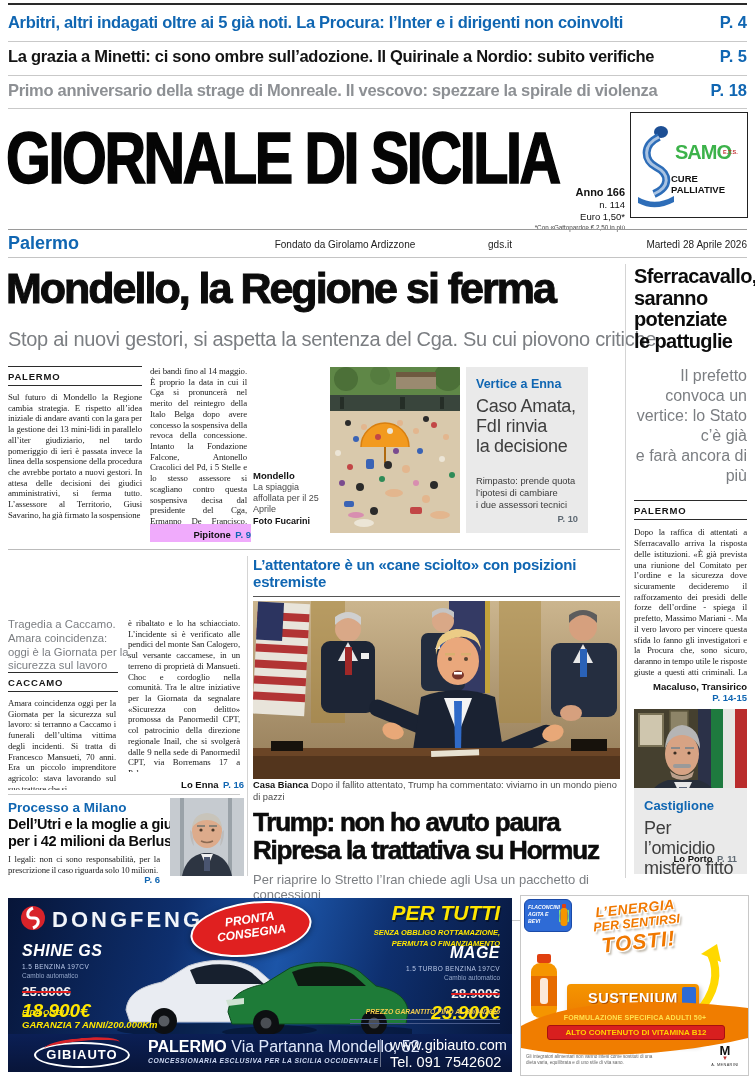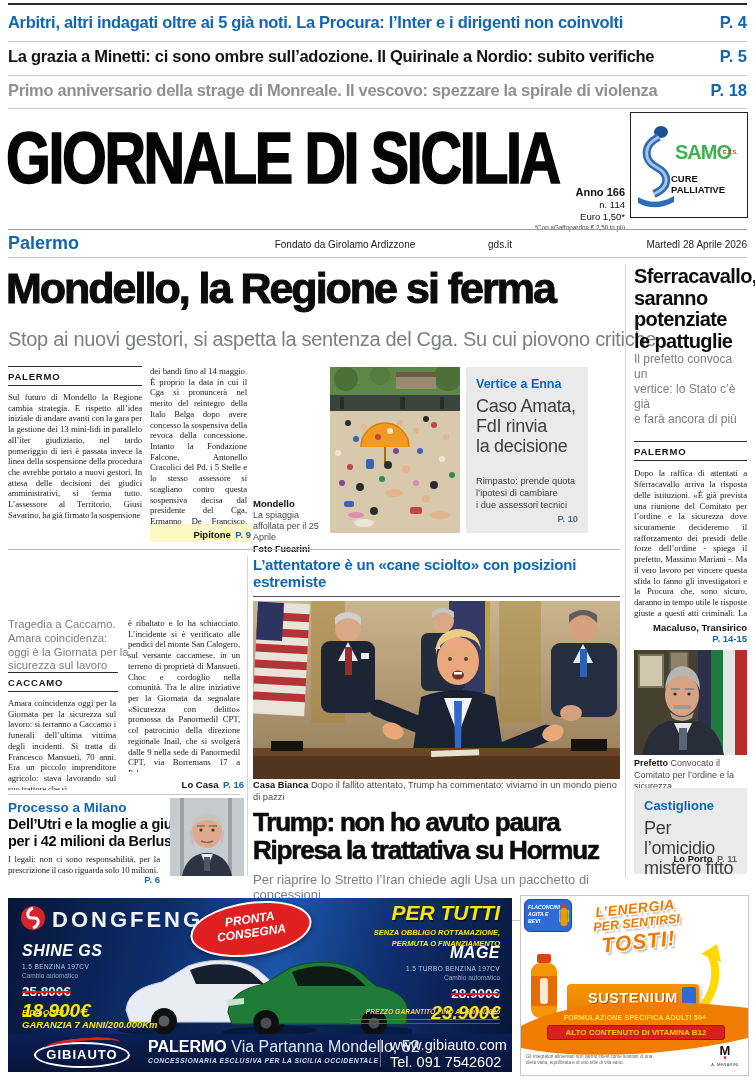--- a/index.html
+++ b/index.html
@@ -88,27 +88,27 @@
   <div class="abs" style="left:0;top:258px;width:625px;height:295px;">
     <div class="abs hl" style="left:6px;top:8px;font-size:43px;letter-spacing:-2px;-webkit-text-stroke:1px #0c0c0c;white-space:nowrap;">Mondello, la Regione si ferma</div>
     <div class="abs deck" style="left:8px;top:70px;font-size:20px;letter-spacing:-.3px;white-space:nowrap;">Stop ai nuovi gestori, si aspetta la sentenza del Cga. Su cui piovono critiche</div>
 
     <div class="abs" style="left:8px;top:108px;width:134px;">
       <div class="kicker-bar">PALERMO</div>
       <div class="serif" style="margin-top:6px;height:150px;overflow:hidden;">Sul futuro di Mondello la Regione cambia strategia. E rispetto all’idea iniziale di andare avanti con la gara per la gestione dei 13 mini-lidi in parallelo all’iter giudiziario, nel tardo pomeriggio di ieri è passata invece la linea della sospensione della procedura che avrebbe portato a nuovi gestori. In attesa delle decisioni dei giudici amministrativi, si ferma tutto. L’assessore al Territorio, Giusi Savarino, ha già firmato la sospensione</div>
     </div>
 
     <div class="abs serif" style="left:150px;top:108px;width:97px;height:162px;overflow:hidden;">dei bandi fino al 14 maggio. È proprio la data in cui il Cga si pronuncerà nel merito del reintegro della Italo Belga dopo avere concesso la sospensiva della revoca della concessione. Intanto la Fondazione Falcone, Antonello Cracolici del Pd, i 5 Stelle e lo stesso assessore si scagliano contro questa sospensiva decisa dal presidente del Cga, Ermanno De Francisco. Critiche politiche legate anche all’interdittiva antimafia che è stata alla base della revoca. Ma l’Italo-Belga si difende pure su questo punto.</div>
-    <div class="abs" style="left:150px;top:266px;width:97px;text-align:right;background:#fef9c3;padding-left:4px;">
+    <div class="abs" style="left:150px;top:266px;width:97px;text-align:right;background:#f0abfc;padding-left:4px;">
       <span class="byline">Pipitone</span>
       <span class="pageref" style="font-size:9.5px;">P. 9</span>
     </div>
 
     <div class="abs caption" style="left:253px;top:212px;width:68px;">
-      <div class="lbl" style="font-size:9.5px;margin-top:28px;">Mondello</div>
+      <div class="lbl" style="font-size:9.5px;">Mondello</div>
       <div>La spiaggia affollata per il 25 Aprile</div>
       <div class="lbl">Foto Fucarini</div>
     </div>
 
     <div class="abs" style="left:330px;top:109px;width:130px;height:166px;overflow:hidden;">
       <svg width="130" height="166" viewBox="0 0 130 166">
         <rect width="130" height="166" fill="#d9c9ac"></rect>
         <rect width="130" height="30" fill="#5f8747"></rect>
         <circle cx="16" cy="12" r="12" fill="#4c7038"></circle>
           <circle cx="50" cy="8" r="10" fill="#557c3f"></circle>
@@ -187,21 +187,21 @@
     </div>
   </div>
 
   <div class="abs rule-v" style="left:625px;top:264px;height:614px;"></div>
 
   <div class="abs" style="left:634px;top:264px;width:113px;height:512px;">
     <div class="hl preline" style="font-size:20px;letter-spacing:-.6px;line-height:1.08;margin-top:2px;">Sferracavallo,
 saranno
 potenziate
 le pattuglie</div>
-    <div class="deck preline" style="font-size:12px;line-height:1.25;">Il prefetto convoca un
+    <div class="deck preline" style="font-size:16px;line-height:1.25;margin-top:14px;text-align:right;">Il prefetto convoca un
 vertice: lo Stato c’è già
 e farà ancora di più</div>
     <div class="kicker-bar" style="margin-top:14px;">PALERMO</div>
     <div class="serif" style="margin-top:7px;height:152px;overflow:hidden;">Dopo la raffica di attentati a Sferracavallo arriva la risposta delle istituzioni. «È già prevista una riunione del Comitato per l’ordine e la sicurezza dove sicuramente decideremo il rafforzamento dei presidi delle forze dell’ordine - spiega il prefetto, Massimo Mariani -. Ma il vero lavoro per vincere questa sfida lo fanno gli investigatori e la Procura che, sono sicuro, daranno in tempo utile le risposte giuste a questi atti criminali. La prevenzione è importante, ma è decisivo individuare i responsabili». Il Comune ha già predisposto il potenziamento delle pattuglie della polizia municipale.</div>
     <div style="text-align:right;margin-top:2px;">
       <div class="byline">Macaluso, Transirico</div>
       <div class="pageref" style="font-size:9.5px;">P. 14-15</div>
     </div>
 
     <div style="margin-top:6px;width:113px;height:105px;overflow:hidden;">
@@ -244,21 +244,21 @@
 
   <div class="abs rule-h" style="left:8px;top:549px;width:612px;background:#bbb;"></div>
   <div class="abs rule-v" style="left:247px;top:556px;height:320px;"></div>
 
   <div class="abs" style="left:0;top:556px;width:247px;height:238px;">
     <div class="abs deck" style="left:8px;top:62px;width:122px;font-size:11.3px;line-height:1.22;">Tragedia a Caccamo. Amara coincidenza: oggi è la Giornata per la sicurezza sul lavoro</div>
     <div class="abs kicker-bar" style="left:8px;top:116px;width:110px;">CACCAMO</div>
     <div class="abs serif" style="left:8px;top:142px;width:108px;height:92px;overflow:hidden;">Amara coincidenza oggi per la Giornata per la sicurezza sul lavoro: si terranno a Caccamo i funerali dell’ultima vittima degli incidenti. Si tratta di Francesco Mansueti, 70 anni. Era un piccolo imprenditore agricolo: stava lavorando sul suo trattore che si</div>
     <div class="abs serif" style="left:128px;top:62px;width:112px;height:154px;overflow:hidden;">è ribaltato e lo ha schiacciato. L’incidente si è verificato alle pendici del monte San Calogero, sul versante caccamese, in un terreno di proprietà di Mansueti. Choc e cordoglio nella comunità. Tra le altre iniziative per la Giornata da segnalare «Sicurezza con delitto» promossa da Panormedil CPT, col patrocinio della direzione regionale Inail, che si svolgerà dalle 9 nella sede di Panormedil CPT, via Borremans 17 a Palermo.</div>
     <div class="abs" style="left:128px;top:218px;width:112px;text-align:right;background:#fff;padding-left:4px;">
-      <span class="byline">Lo Casa</span>
+      <span class="byline">Lo Enna</span>
       <span class="pageref" style="font-size:9.5px;">P. 16</span>
     </div>
   </div>
 
   <div class="abs rule-h" style="left:8px;top:794px;width:232px;"></div>
 
   <div class="abs" style="left:0;top:794px;width:247px;height:86px;">
     <div class="abs blue" style="left:8px;top:6px;font-size:13.5px;font-weight:700;">Processo a Milano</div>
     <div class="abs hl preline" style="left:8px;top:22px;font-size:14.5px;letter-spacing:-.3px;line-height:1.15;">Dell’Utri e la moglie a giudizio
 per i 42 milioni da Berlusconi</div>

